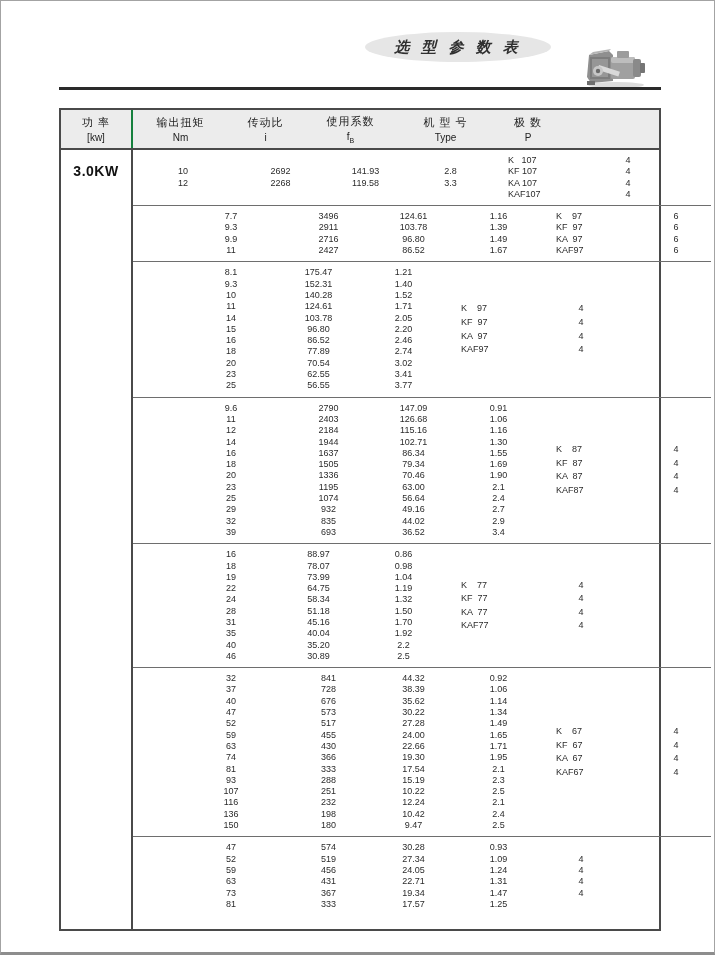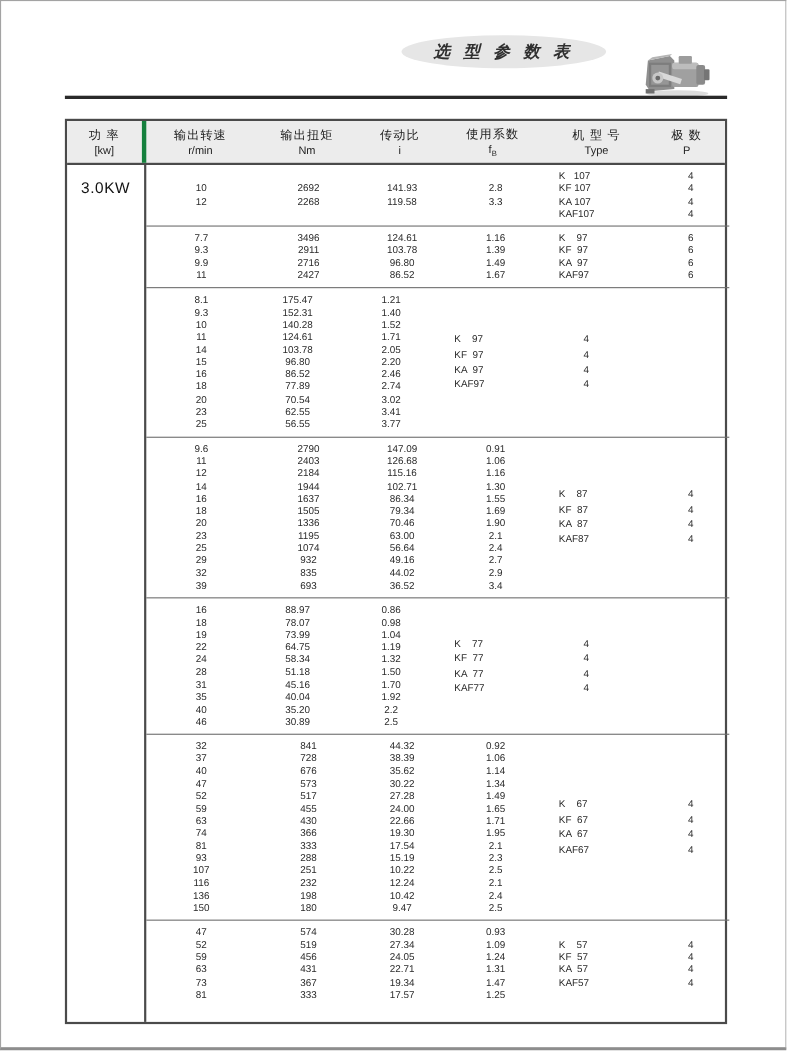--- a/index.html
+++ b/index.html
@@ -39,38 +39,38 @@
     border-bottom:2px solid #4a4a4a; box-sizing:border-box;
   }
   .th {
     display:flex; flex-direction:column; align-items:center; justify-content:center;
     gap:2px; box-sizing:border-box;
   }
   .th .lab { font-size:11px; color:#222; white-space:pre; letter-spacing:1px; }
   .th .unit { font-size:10px; color:#222; }
   .th .unit sub { font-size:7px; }
   .power-w { width:72px; }
-  .power-th { border-right:4px solid #15803d; }
+  .power-th { border-right:2px solid #15803d; }
   .w-speed  { width:100px; }
   .w-torque { width:95px; }
   .w-ratio  { width:75px; }
   .w-factor { width:95px; }
   .w-type   { width:95px; }
   .w-poles  { width:70px; }
 
   .tbl-body { flex:1; display:flex; min-height:0; }
   .power-col {
     width:72px; box-sizing:border-box; border-right:2px solid #4a4a4a;
     text-align:center; padding-top:12px; flex:none;
   }
-  .power-val { font-weight:normal; font-size:14px; color:#111; letter-spacing:0.5px; }
+  .power-val { font-weight:bold; font-size:14px; color:#111; letter-spacing:0.5px; }
 
   .blocks { flex:1; display:flex; flex-direction:column; }
   .block { display:flex; align-items:center; padding:5px 0; }
-  .block + .block { border-top:1.5px solid #6e6e6e; }
+  .block + .block { border-top:1.5px solid #6e6e6e;padding-left:48px; }
 
   .col { box-sizing:border-box; }
   .col-speed  { width:100px; text-align:center; }
   .col-torque { width:95px;  text-align:center; }
   .col-ratio  { width:75px;  text-align:center; }
   .col-factor { width:95px;  text-align:center; }
   .col-type   { width:95px;  text-align:left; padding-left:10px; white-space:pre; }
   .col-poles  { width:70px;  text-align:center; }
 
   .ln { height:11.3px; line-height:11.3px; font-size:9px; color:#2b2b2b; }
@@ -104,24 +104,20 @@
 
   <div class="header-rule"></div>
 
   <div class="sel-table">
 
     <div class="thead">
       <div class="th power-w power-th">
         <span class="lab">功 率</span>
         <span class="unit">[kw]</span>
       </div>
-      <div class="th w-speed">
-        <span class="lab">输出转速</span>
-        <span class="unit">r/min</span>
-      </div>
       <div class="th w-torque">
         <span class="lab">输出扭矩</span>
         <span class="unit">Nm</span>
       </div>
       <div class="th w-ratio">
         <span class="lab">传动比</span>
         <span class="unit">i</span>
       </div>
       <div class="th w-factor">
         <span class="lab">使用系数</span>
@@ -457,21 +453,20 @@
               <div class="ln">17.57</div>
             </div>
     <div class="col col-factor">
               <div class="ln">0.93</div>
               <div class="ln">1.09</div>
               <div class="ln">1.24</div>
               <div class="ln">1.31</div>
               <div class="ln">1.47</div>
               <div class="ln">1.25</div>
             </div>
-    <div class="col col-type"><div class="ln">K    57</div><div class="ln">KF  57</div><div class="ln">KA  57</div><div class="ln">KAF57</div></div>
     <div class="col col-poles">
               <div class="ln">4</div>
               <div class="ln">4</div>
               <div class="ln">4</div>
               <div class="ln">4</div>
             </div>
   </div>
         </div>
     </div>
 

